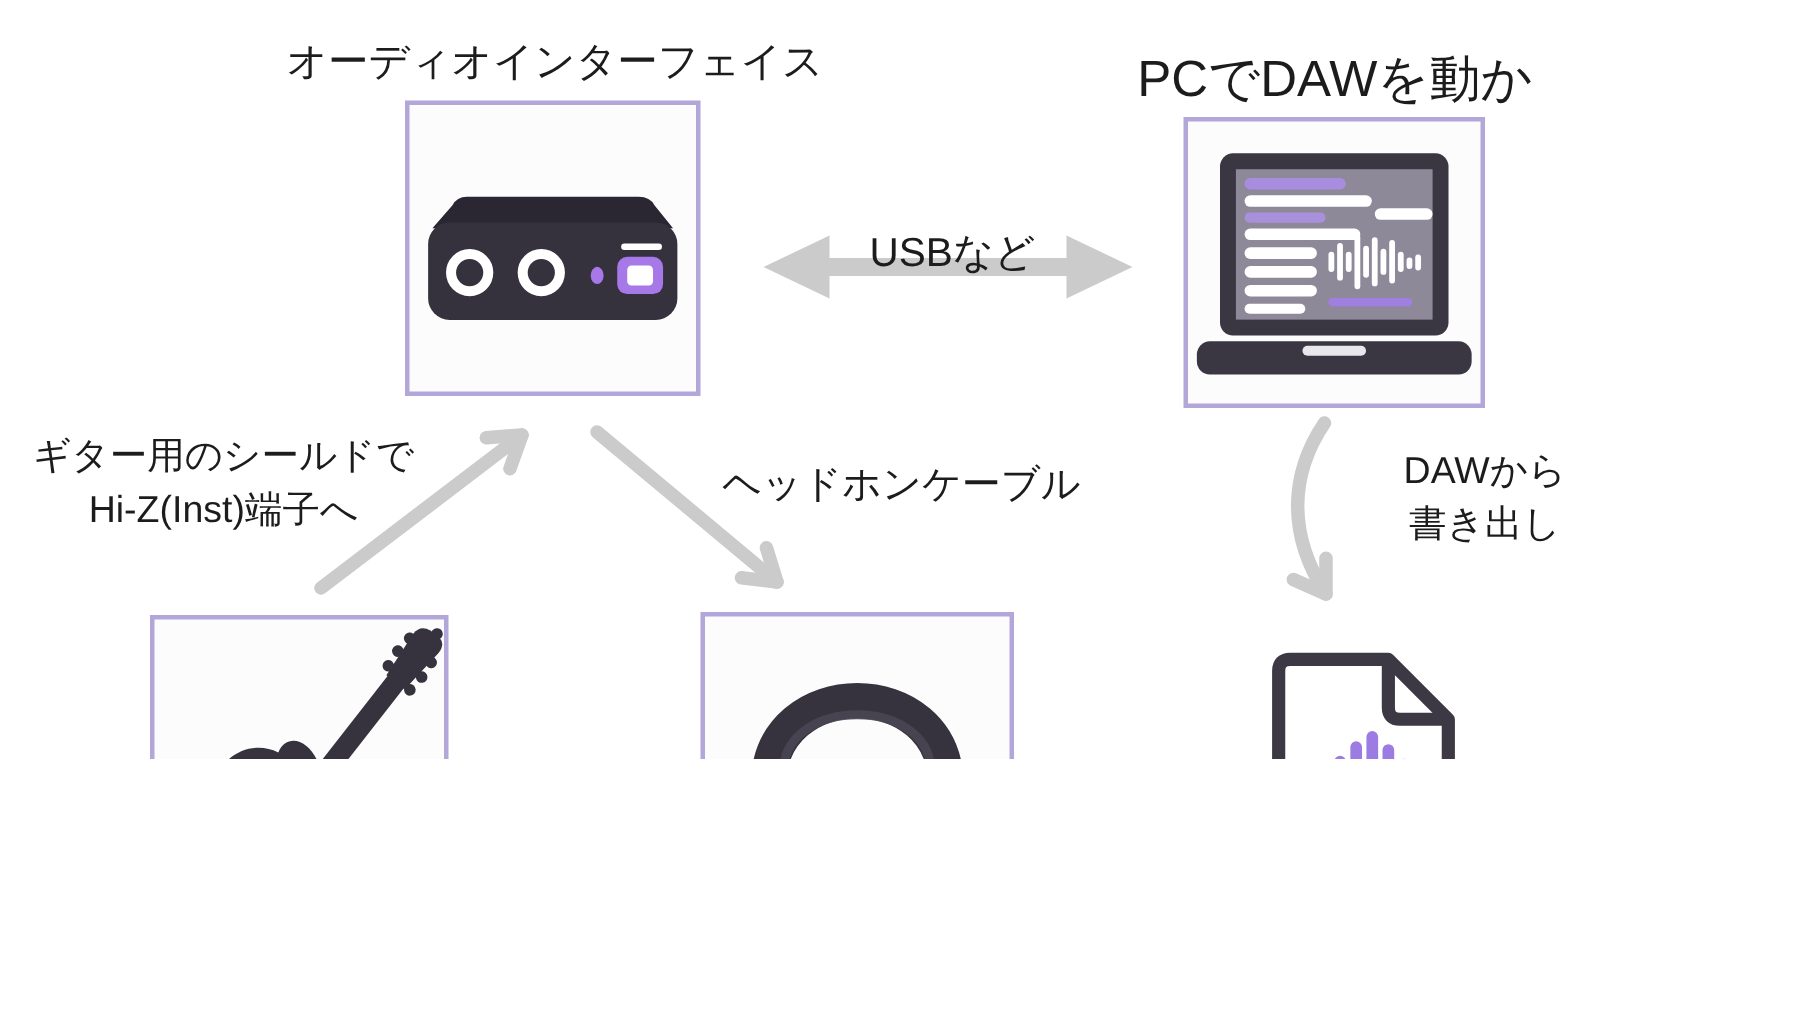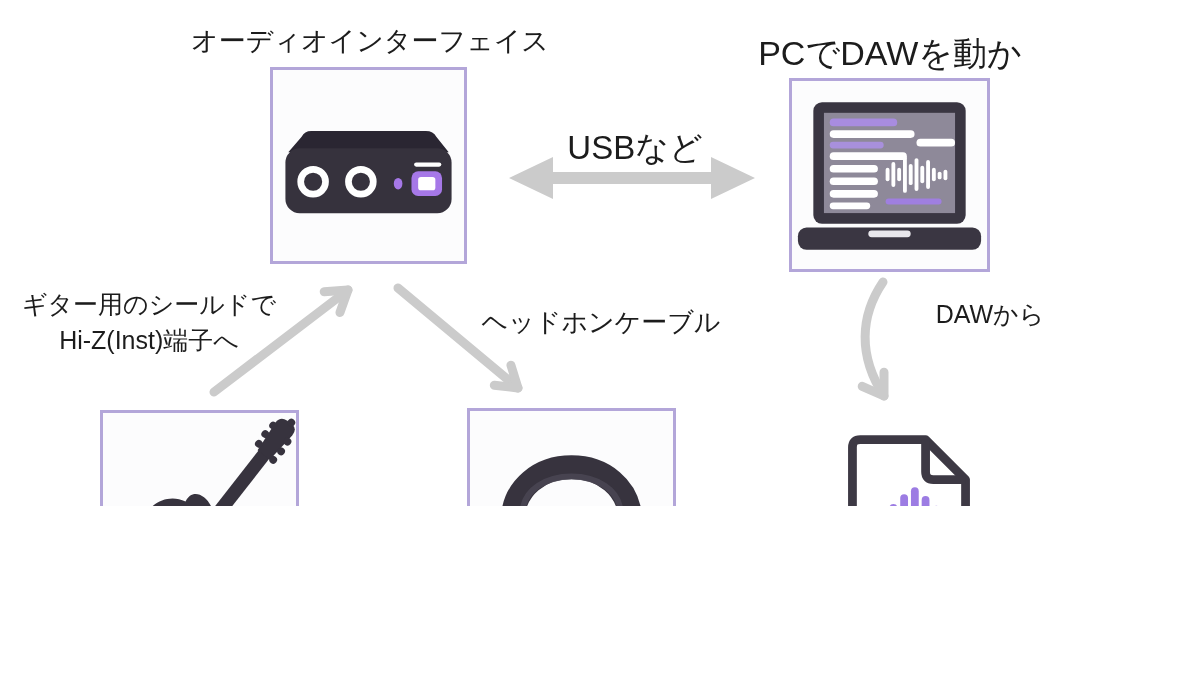--- a/index.html
+++ b/index.html
@@ -78,31 +78,32 @@
         <rect x="144" y="90" width="4" height="14" rx="2"></rect>
         <rect x="150" y="94" width="4" height="8" rx="2"></rect>
         <rect x="156" y="92" width="4" height="11" rx="2"></rect>
       </g>
       <rect x="96" y="122" width="58" height="6" rx="3" fill="#9f7fe0"></rect>
       <rect x="5" y="152" width="190" height="23" rx="9" fill="#3a3642"></rect>
       <rect x="78" y="155" width="44" height="7" rx="3.5" fill="#e8e7ec"></rect>
     </svg>
   </div>
 
-  <div class="label" style="left:535px;top:126px;width:200px;font-size:33px;">USBなど</div>
+  <div class="label" style="left:535px;top:151px;width:200px;font-size:27px;">USBなど</div>
 
   <div class="label" style="left:455px;top:305px;width:292px;font-size:26px;">ヘッドホンケーブル</div>
 
   <div class="label" style="left:3px;top:286px;width:292px;font-size:25px;line-height:36px;">
     <div>ギター用のシールドで</div>
     <div>Hi-Z(Inst)端子へ</div>
   </div>
 
   <div class="label" style="left:885px;top:297px;width:210px;font-size:25px;line-height:35px;">
     <div>DAWから</div>
+    <div>書き出し</div>
   </div>
 
   <div class="node-box" style="left:100px;top:410px;width:199px;height:200px;">
     <svg viewBox="0 0 200 200">
       <g transform="translate(100,128) rotate(38)" fill="#37333e">
         <rect x="-7" y="-112" width="14" height="88"></rect>
         <path d="M -8 -108 L -11 -142 Q -11 -150 -3 -151 L 5 -151 Q 11 -150 11 -142 L 8 -108 Z"></path>
         <circle cx="-11" cy="-138" r="4"></circle>
           <circle cx="-12" cy="-126" r="4"></circle>
           <circle cx="-11" cy="-114" r="4"></circle>

